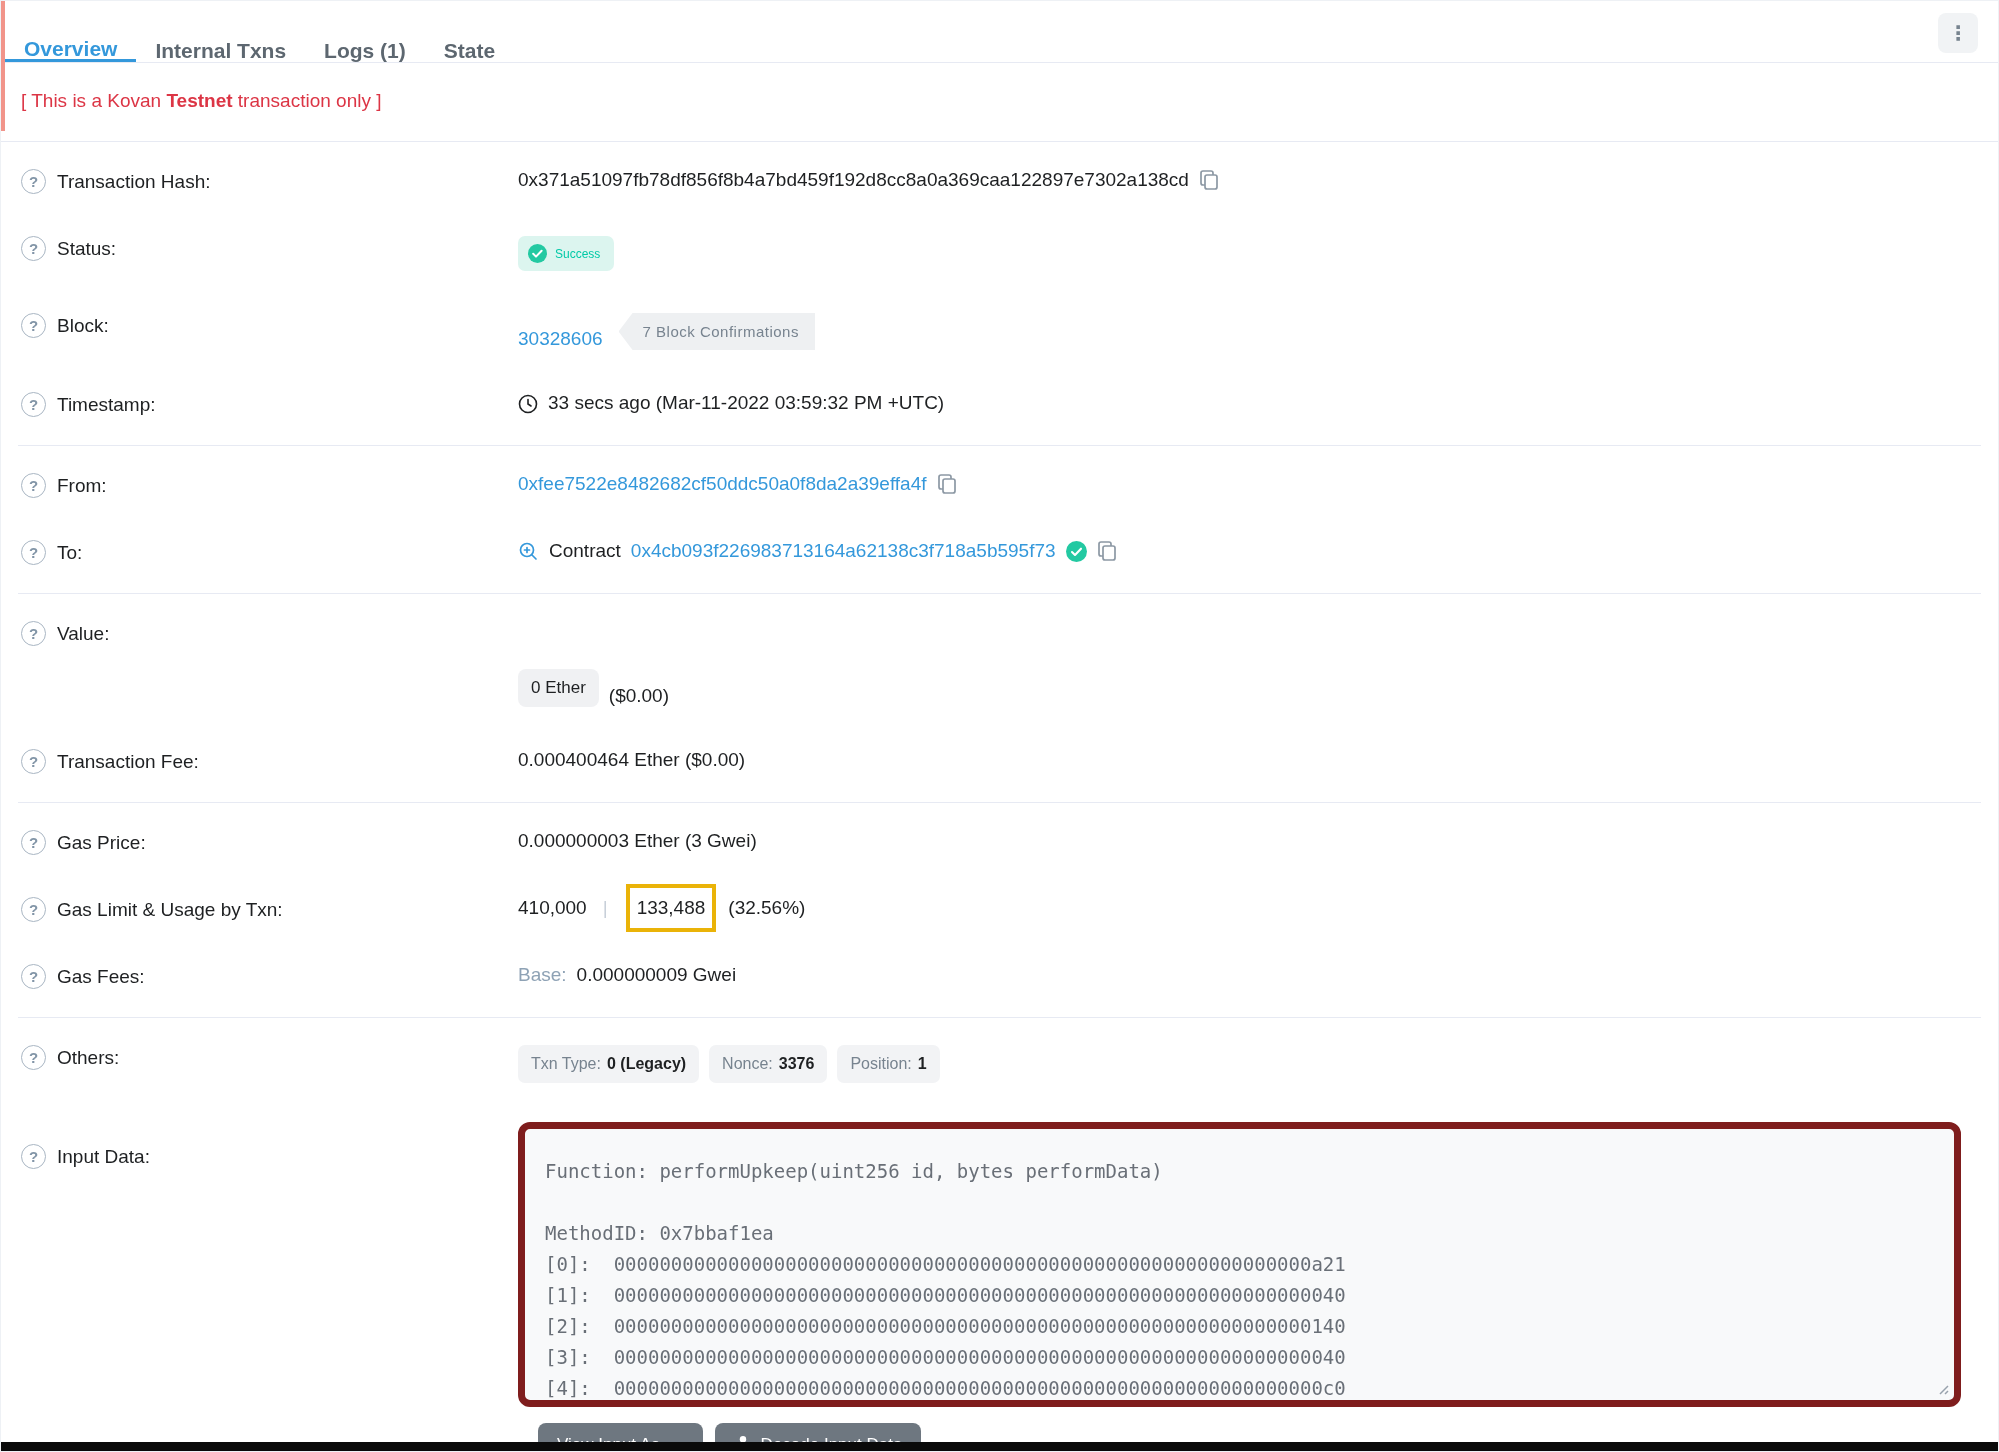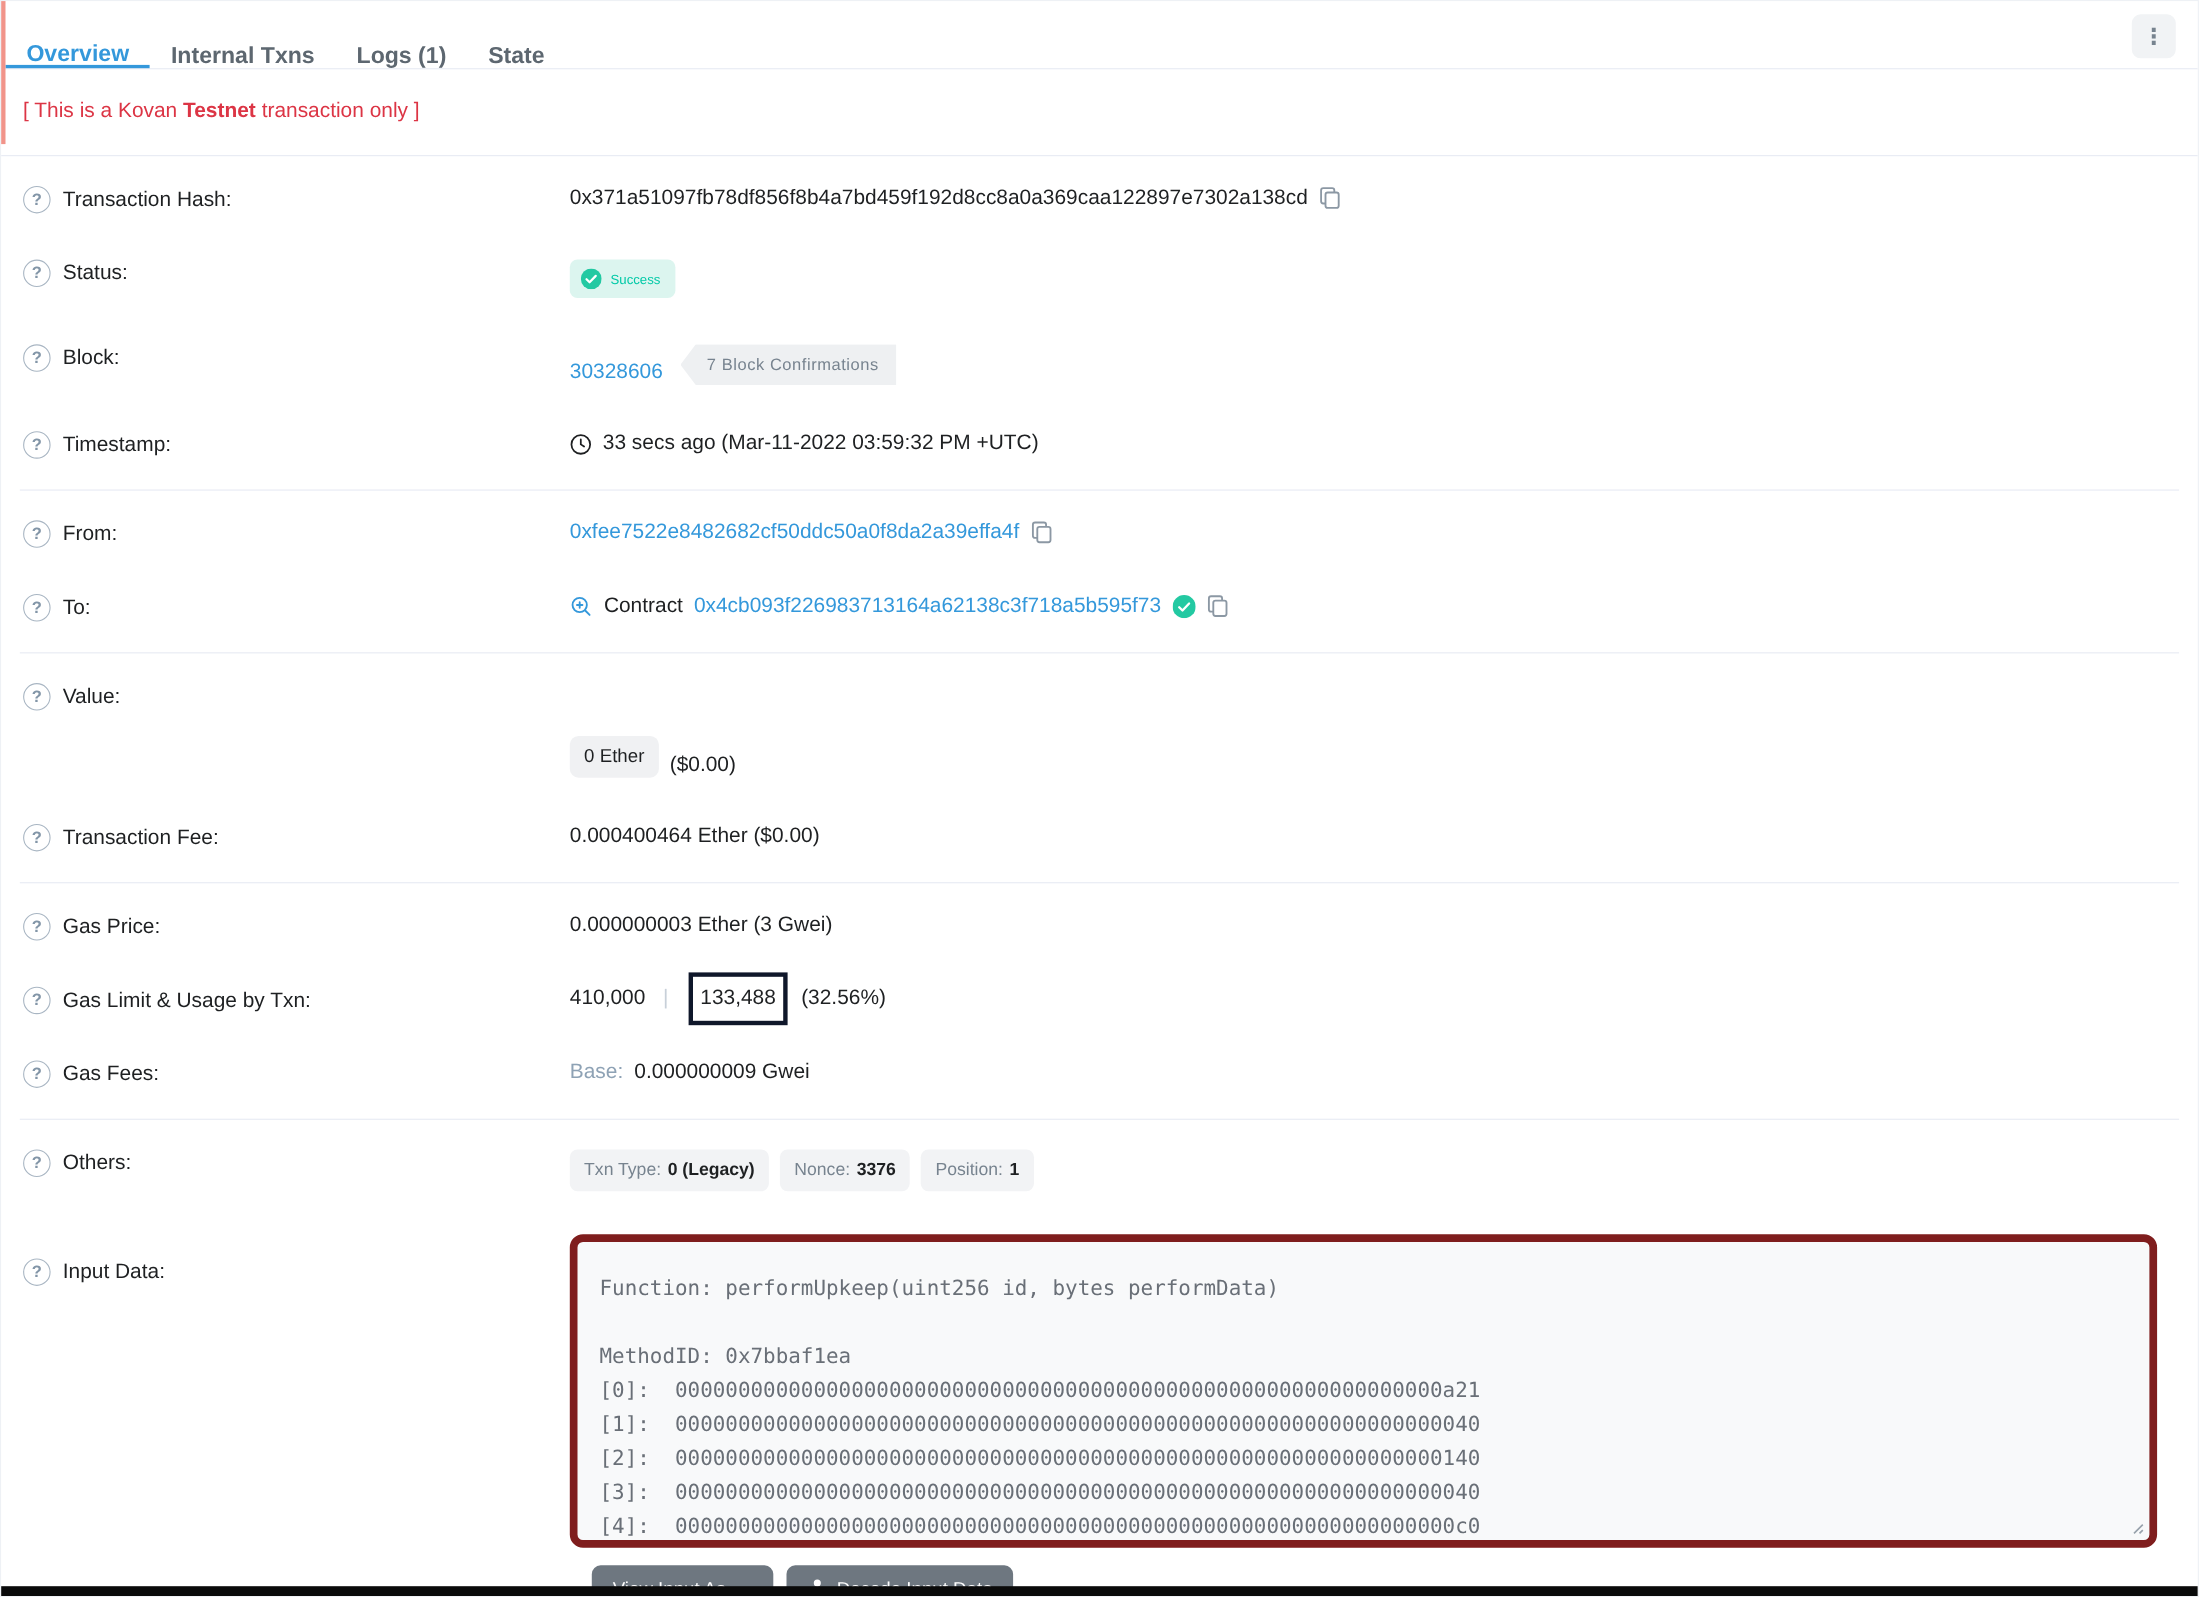--- a/index.html
+++ b/index.html
@@ -64,21 +64,21 @@
   .badge-ether {
     background:#f0f1f3; border-radius:8px; padding:9px 13px; font-size:17px; color:#1e2022;margin-top:48px;
   }
   .chip {
     background:#f2f3f5; border-radius:7px; padding:10px 13px; font-size:16px;
     color:#77838f; display:inline-flex; gap:6px;
   }
   .chip b { color:#1e2022; font-weight:600; }
   .sep-bar { color:#c8d0d9; padding:0 6px; }
   .redbox {
-    border:4px solid #0f172a; padding:9px 7px; margin:-13px 2px; display:inline-block;
+    border:4px solid #eab308; padding:9px 7px; margin:-13px 2px; display:inline-block;
   }
   .muted { color:#8ea2b5; }
   
   .inputdata-row { display:flex; align-items:flex-start; padding:18px 20px 0 0; }
   .inputdata-box {
     position:relative; width:1462px; height:285px; overflow:hidden;
     background:#f8f9fa; border:7px solid #7f1d1d; border-radius:12px;
     padding:27px 20px; cursor:text;
   }
   .inputdata-box pre {

